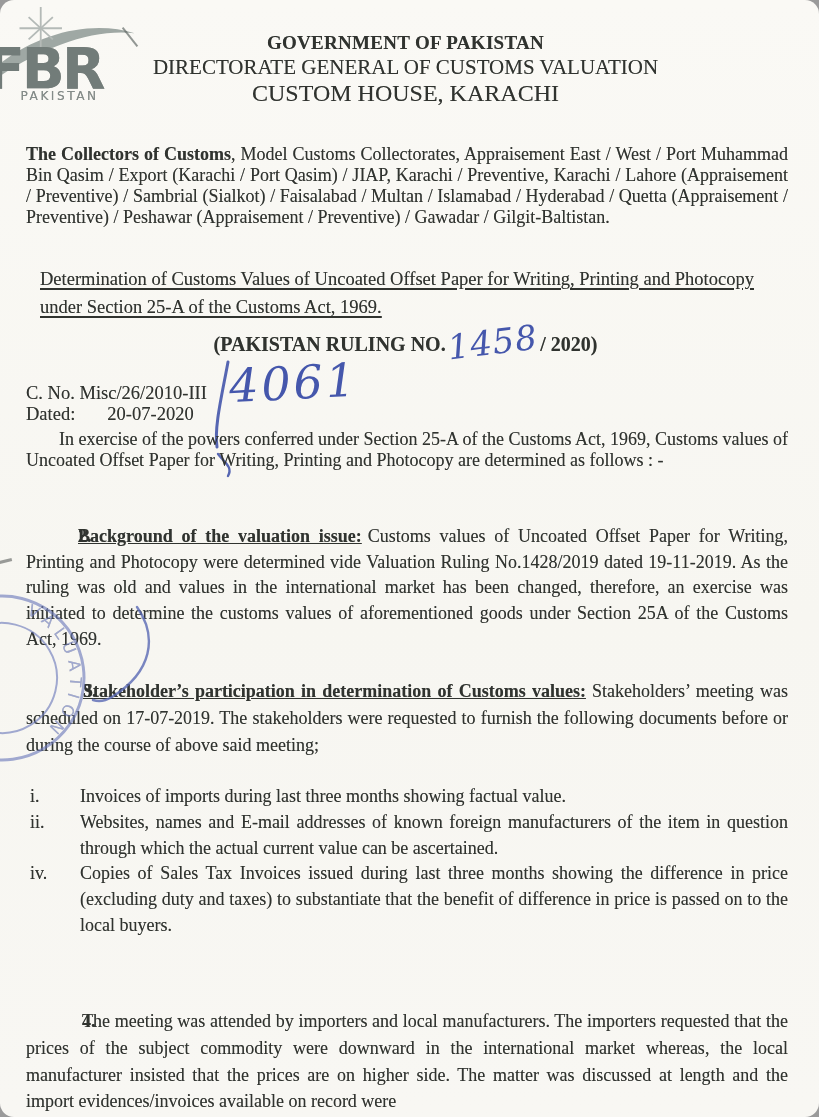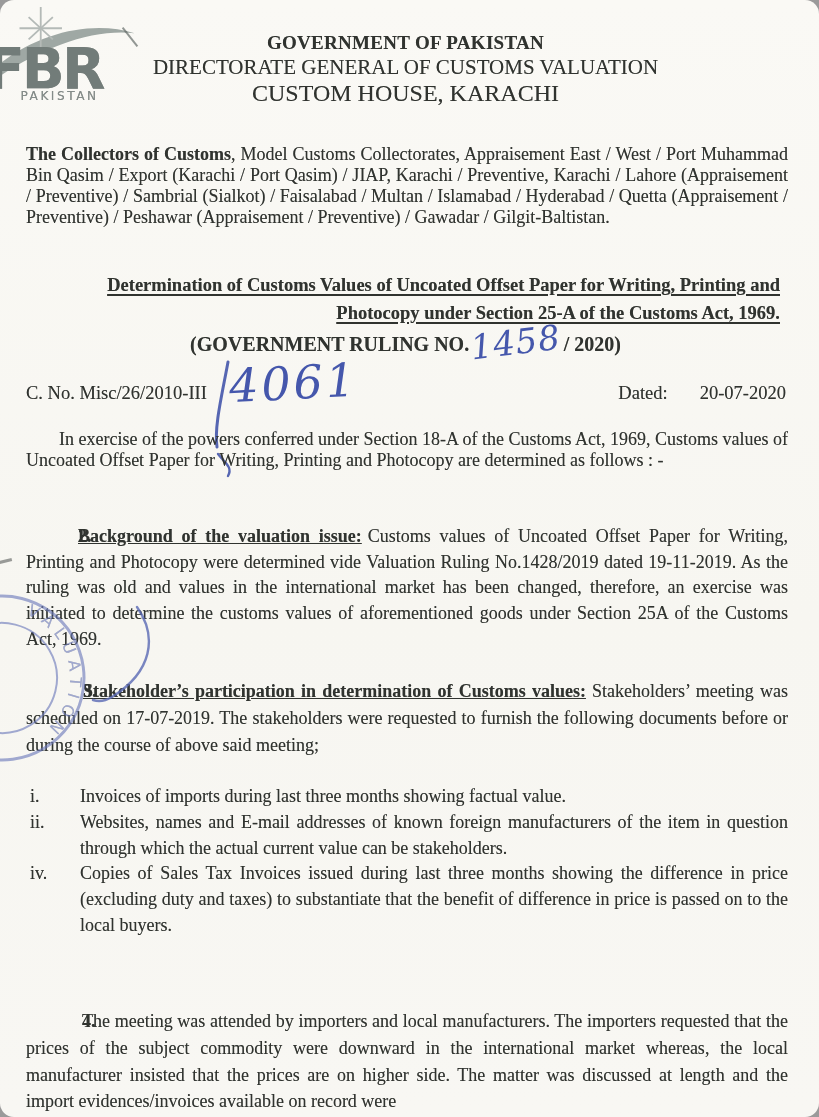--- a/index.html
+++ b/index.html
@@ -23,37 +23,37 @@
 
   
   .logo { left:-10px; top:7px; width:152px; height:96px; }
 
   
   .addr { top:126px; left:26px; width:762px; }
   .addr b { font-weight:bold; }
 
   
   .subject {
-    top:272px; left:40px; width:740px; text-align:right;
-    font-weight:bold; font-size:18.5px; line-height:27.5px;
+    top:266px; left:40px; width:740px; text-align:left;
+    font-weight:normal; font-size:18.5px; line-height:27.5px;
   }
   .subject span {
     text-decoration:underline; text-decoration-thickness:1.6px; text-underline-offset:3px;
   }
 
   
   .ruling { top:329px; font-weight:bold; font-size:20px; }
   .hw { color:#4557ac; font-style:italic; font-family:"DejaVu Serif", serif; text-shadow:none; font-weight:normal; }
   .hw-ruling {
     display:inline-block; font-size:34px; line-height:20px; letter-spacing:1px;
     transform:rotate(-7deg) translateY(3px); margin:0 3px 0 1px;
   }
 
   
-  .refrow { top:383px; left:26px; width:762px; display:flex; justify-content:space-between; font-size:18.5px; }
+  .refrow { top:383px; left:26px; width:762px; display:flex; justify-content:space-between; font-size:18.5px;flex-direction:column; }
   .dated { display:flex; gap:32px; padding-right:2px; }
 
   .hw-fileno {
     left:229px; top:360px; font-size:46px; line-height:1; letter-spacing:3px;
     transform:rotate(-3deg);
   }
 
   
   .para { left:26px; width:762px; margin:0; }
   .indent1 { text-indent:33px; }
@@ -98,37 +98,37 @@
   <div class="abs artifact-b"></div>
 
   <div class="abs center hdr1">GOVERNMENT OF PAKISTAN</div>
   <div class="abs center hdr2">DIRECTORATE GENERAL OF CUSTOMS VALUATION</div>
   <div class="abs center hdr3">CUSTOM HOUSE, KARACHI</div>
 
   <p class="abs addr body-text"><b>The Collectors of Customs</b><span>, Model Customs Collectorates, Appraisement East / West / Port Muhammad Bin Qasim / Export (Karachi / Port Qasim) / JIAP, Karachi / Preventive, Karachi / Lahore (Appraisement / Preventive) / Sambrial (Sialkot) / Faisalabad / Multan / Islamabad / Hyderabad / Quetta (Appraisement / Preventive) / Peshawar (Appraisement / Preventive) / Gawadar / Gilgit-Baltistan.</span></p>
 
   <div class="abs subject"><span>Determination of Customs Values of Uncoated Offset Paper for Writing, Printing and Photocopy under Section 25-A of the Customs Act, 1969.</span></div>
 
-  <div class="abs center ruling"><span>(GOVERNMENT RULING NO.</span><span class="hw hw-ruling">1458</span><span>/ 2020)</span></div>
+  <div class="abs center ruling"><span>(PAKISTAN RULING NO.</span><span class="hw hw-ruling">1458</span><span>/ 2020)</span></div>
 
   <div class="abs refrow">
     <span>C. No. Misc/26/2010-III</span>
     <span class="dated">
       <span>Dated:</span>
       <span>20-07-2020</span>
     </span>
   </div>
 
   <svg class="abs hw-slash" width="44" height="128">
     <path d="M27,5 C21,38 13,70 16,90" stroke="#4557ac" stroke-width="3" fill="none" stroke-linecap="round"></path>
     <path d="M17,97 c7,9 15,13 10,22" stroke="#4557ac" stroke-width="2.4" fill="none" stroke-linecap="round"></path>
   </svg>
   <div class="abs hw hw-fileno">4061</div>
 
-  <p class="abs para body-text p1 indent1">In exercise of the powers conferred under Section 18-A of the Customs Act, 1969, Customs values of Uncoated Offset Paper for Writing, Printing and Photocopy are determined as follows : -</p>
+  <p class="abs para body-text p1 indent1">In exercise of the powers conferred under Section 25-A of the Customs Act, 1969, Customs values of Uncoated Offset Paper for Writing, Printing and Photocopy are determined as follows : -</p>
 
   <p class="abs para body-text hang p2"><span class="pnum">2.</span><b class="phead">Background of the valuation issue:</b><span>Customs values of Uncoated Offset Paper for Writing, Printing and Photocopy were determined vide Valuation Ruling No.1428/2019 dated 19-11-2019. As the ruling was old and values in the international market has been changed, therefore, an exercise was initiated to determine the customs values of aforementioned goods under Section 25A of the Customs Act, 1969.</span></p>
 
   <p class="abs para body-text hang p3"><span class="pnum">3.</span><b class="phead">Stakeholder’s participation in determination of Customs values:</b><span>Stakeholders’ meeting was scheduled on 17-07-2019. The stakeholders were requested to furnish the following documents before or during the course of above said meeting;</span></p>
 
   <svg class="abs stamp" width="180" height="180">
     <defs>
         <path id="stamp-arc" d="M90,22 A68,68 0 0 1 90,158"></path>
       </defs>
     <circle cx="90" cy="90" r="82" fill="none" stroke="#6b79bb" stroke-width="3"></circle>
@@ -136,19 +136,19 @@
     <text font-family="DejaVu Sans, sans-serif" font-size="16" letter-spacing="6" fill="#6b79bb">
       <textPath href="#stamp-arc" startOffset="8">VALUATION</textPath>
     </text>
   </svg>
   <svg class="abs pen-hook" width="80" height="110">
     <path d="M55,5 C76,35 70,70 30,95 q-10,6 -19,3" stroke="#5a6ab5" stroke-width="2.4" fill="none" stroke-linecap="round"></path>
   </svg>
 
   <ol class="abs req-list">
     <li><span class="lmark">i.</span><span>Invoices of imports during last three months showing factual value.</span></li>
-    <li><span class="lmark">ii.</span><span>Websites, names and E-mail addresses of known foreign manufacturers of the item in question through which the actual current value can be stakeholders.</span></li>
+    <li><span class="lmark">ii.</span><span>Websites, names and E-mail addresses of known foreign manufacturers of the item in question through which the actual current value can be ascertained.</span></li>
     <li><span class="lmark">iv.</span><span>Copies of Sales Tax Invoices issued during last three months showing the difference in price (excluding duty and taxes) to substantiate that the benefit of difference in price is passed on to the local buyers.</span></li>
   </ol>
 
   <p class="abs para body-text hang p4"><span class="pnum">4.</span><span>The meeting was attended by importers and local manufacturers. The importers requested that the prices of the subject commodity were downward in the international market whereas, the local manufacturer insisted that the prices are on higher side. The matter was discussed at length and the import evidences/invoices available on record were</span></p>
 
 </div>
 
 </body></html>

